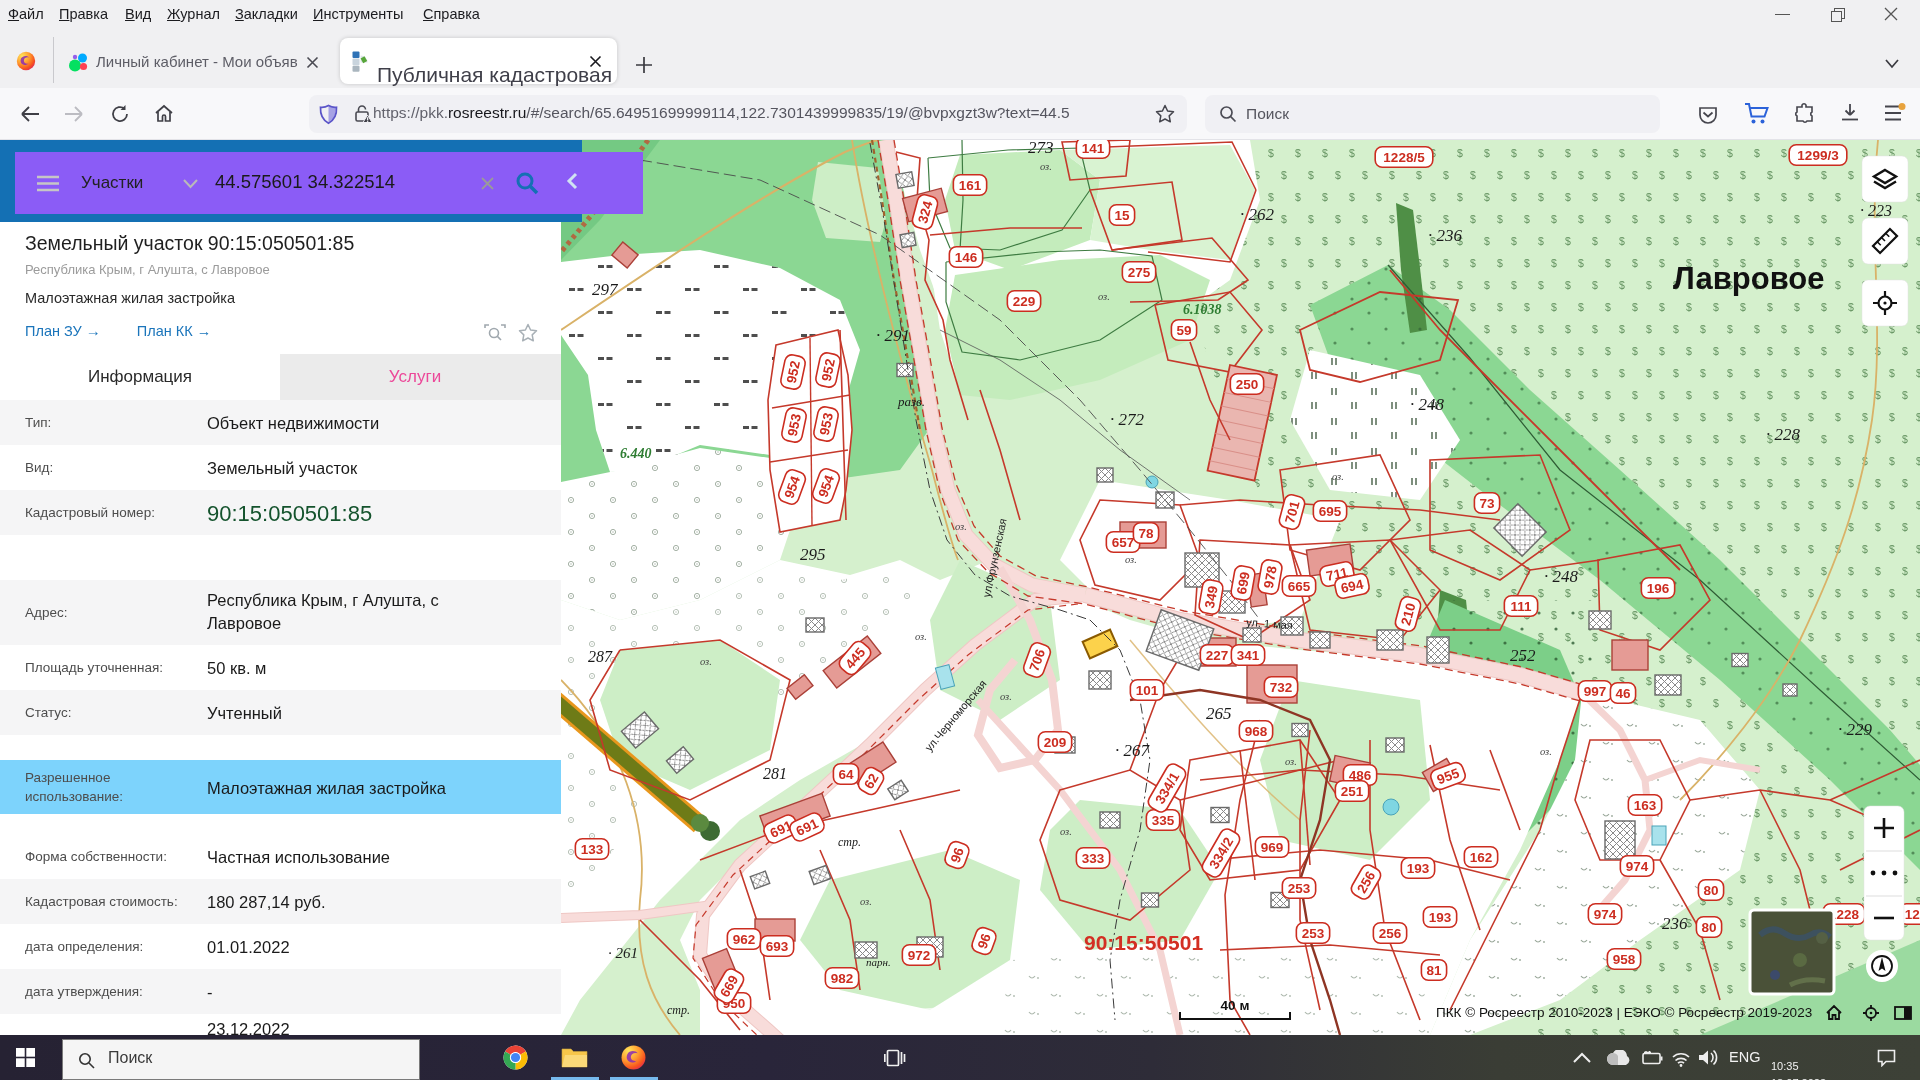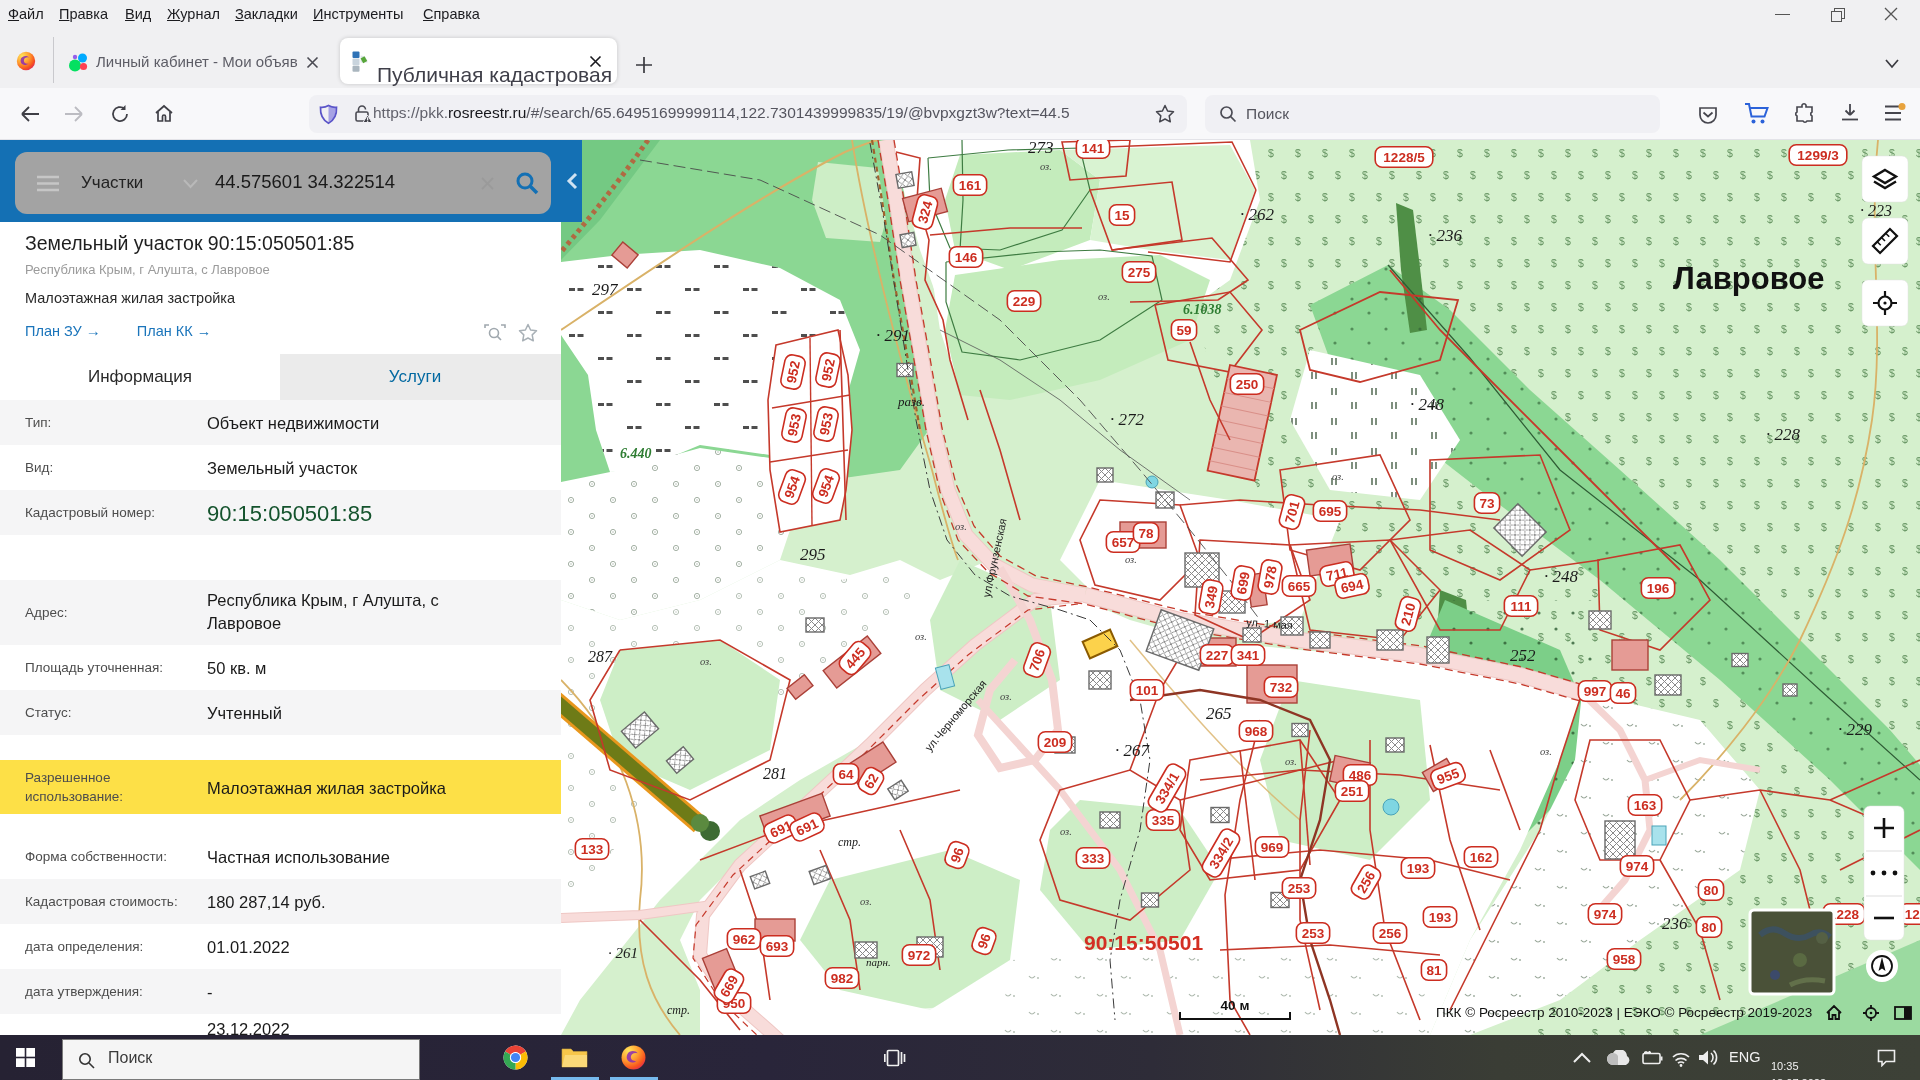--- a/index.html
+++ b/index.html
@@ -5,21 +5,21 @@
 html,body{width:1920px;height:1080px;overflow:hidden;font-family:"Liberation Sans",sans-serif;background:#fff}
 #menubar{position:absolute;left:0;top:0;width:1920px;height:30px;background:#f0f0f2;font-size:14.5px;color:#1b1b1f}
 #menubar .mi{position:absolute;top:6px}
 #tabbar{position:absolute;left:0;top:30px;width:1920px;height:58px;background:#f0f0f2}
 #navbar{position:absolute;left:0;top:88px;width:1920px;height:52px;background:#f8f8fa;border-bottom:1px solid #e3e3e8}
 .tab2{position:absolute;left:340px;top:8px;width:277px;height:46px;background:#fff;border-radius:8px;box-shadow:0 0 4px rgba(0,0,0,.18)}
 .urlbar{position:absolute;left:309px;top:7px;width:878px;height:38px;background:#f0f0f4;border-radius:8px}
 .searchbar{position:absolute;left:1205px;top:7px;width:455px;height:38px;background:#f0f0f4;border-radius:8px}
 #panel{position:absolute;left:0;top:140px;width:561px;height:895px;background:#fff;z-index:10}
 #bluebar{position:absolute;left:0;top:140px;width:582px;height:82px;background:#1470b4;z-index:30}
-#sbox{position:absolute;left:15px;top:12px;width:536px;height:62px;background:#a3a3a3;border-radius:12px}
+#sbox{position:absolute;left:15px;top:12px;width:628px;height:62px;background:#8b5cf6;border-radius:0}
 #map{position:absolute;left:561px;top:140px;width:1359px;height:895px;overflow:hidden}
 #taskbar{z-index:40;position:absolute;left:0;top:1035px;width:1920px;height:45px;background:linear-gradient(90deg,#262233 0%,#29253a 40%,#2e2c38 60%,#3a3d35 78%,#3d4137 100%)}
 .row{position:absolute;left:0;width:561px}
 .rl{position:absolute;left:25px;font-size:13.5px;color:#4d4d4d}
 .rv{position:absolute;left:207px;font-size:16.5px;color:#1a1a1a}
 .rvb{position:absolute;left:207px;font-size:22px;color:#14532d}
 </style></head><body>
 
 <div id="menubar">
 <span class="mi" style="left:8px"><u>Ф</u>айл</span>
@@ -172,21 +172,21 @@
 <svg style="position:absolute;left:484px;top:184px" width="22" height="18" viewBox="0 0 22 18">
       <path d="M1 4 V1 H5 M17 1 H21 V4" fill="none" stroke="#a0a8ae" stroke-width="1.6"></path>
       <circle cx="10" cy="9" r="4.5" fill="none" stroke="#a0a8ae" stroke-width="1.6"></circle>
       <path d="M13.4 12.4 L17 16" stroke="#a0a8ae" stroke-width="1.6"></path>
     </svg>
 <svg style="position:absolute;left:518px;top:183px" width="20" height="20" viewBox="0 0 20 20">
       <path d="M10 1.5 L12.6 7 L18.5 7.8 L14.2 11.9 L15.3 17.8 L10 15 L4.7 17.8 L5.8 11.9 L1.5 7.8 L7.4 7 Z" fill="none" stroke="#a8b0b6" stroke-width="1.5" stroke-linejoin="round"></path>
     </svg>
 <div style="position:absolute;left:0px;top:214px;width:561px;height:46px;background:#ebebeb"></div>
 <div style="position:absolute;left:0px;top:214px;width:280px;height:46px;background:#fff;text-align:center;line-height:46px;font-size:17px;font-weight:normal;color:#2a2a2a">Информация</div>
-<div style="position:absolute;left:280px;top:214px;width:270px;height:46px;text-align:center;line-height:46px;font-size:17px;color:#0369a1">Услуги</div>
+<div style="position:absolute;left:280px;top:214px;width:270px;height:46px;text-align:center;line-height:46px;font-size:17px;color:#ec4899">Услуги</div>
 <div class="row" style="top:305px;height:45px;background:#ffffff">
 <div class="rl" style="top:13px;line-height:19px">Вид:</div>
 <div class="rv" style="top:12px;line-height:23px">Земельный участок</div>
 </div>
 <div class="row" style="top:260px;height:45px;background:#f5f5f6">
 <div class="rl" style="top:13px;line-height:19px">Тип:</div>
 <div class="rv" style="top:12px;line-height:23px">Объект недвижимости</div>
 </div>
 <div class="row" style="top:350px;height:45px;background:#f5f5f6">
 <div class="rl" style="top:13px;line-height:19px">Кадастровый номер:</div>
@@ -197,21 +197,21 @@
 <div class="rv" style="top:9px;line-height:23px">Республика Крым, г Алушта, с<br>Лавровое</div>
 </div>
 <div class="row" style="top:505px;height:45px;background:#ffffff">
 <div class="rl" style="top:13px;line-height:19px">Площадь уточненная:</div>
 <div class="rv" style="top:12px;line-height:23px">50 кв. м</div>
 </div>
 <div class="row" style="top:550px;height:45px;background:#f5f5f6">
 <div class="rl" style="top:13px;line-height:19px">Статус:</div>
 <div class="rv" style="top:12px;line-height:23px">Учтенный</div>
 </div>
-<div class="row" style="top:620px;height:54px;background:#fde047">
+<div class="row" style="top:620px;height:54px;background:#7dd3fc">
 <div class="rl" style="top:8px;line-height:19px">Разрешенное<br>использование:</div>
 <div class="rv" style="top:17px;line-height:23px">Малоэтажная жилая застройка</div>
 </div>
 <div class="row" style="top:694px;height:45px;background:#ffffff">
 <div class="rl" style="top:13px;line-height:19px">Форма собственности:</div>
 <div class="rv" style="top:12px;line-height:23px">Частная использование</div>
 </div>
 <div class="row" style="top:739px;height:45px;background:#f5f5f6">
 <div class="rl" style="top:13px;line-height:19px">Кадастровая стоимость:</div>
 <div class="rv" style="top:12px;line-height:23px">180 287,14 руб.</div>

